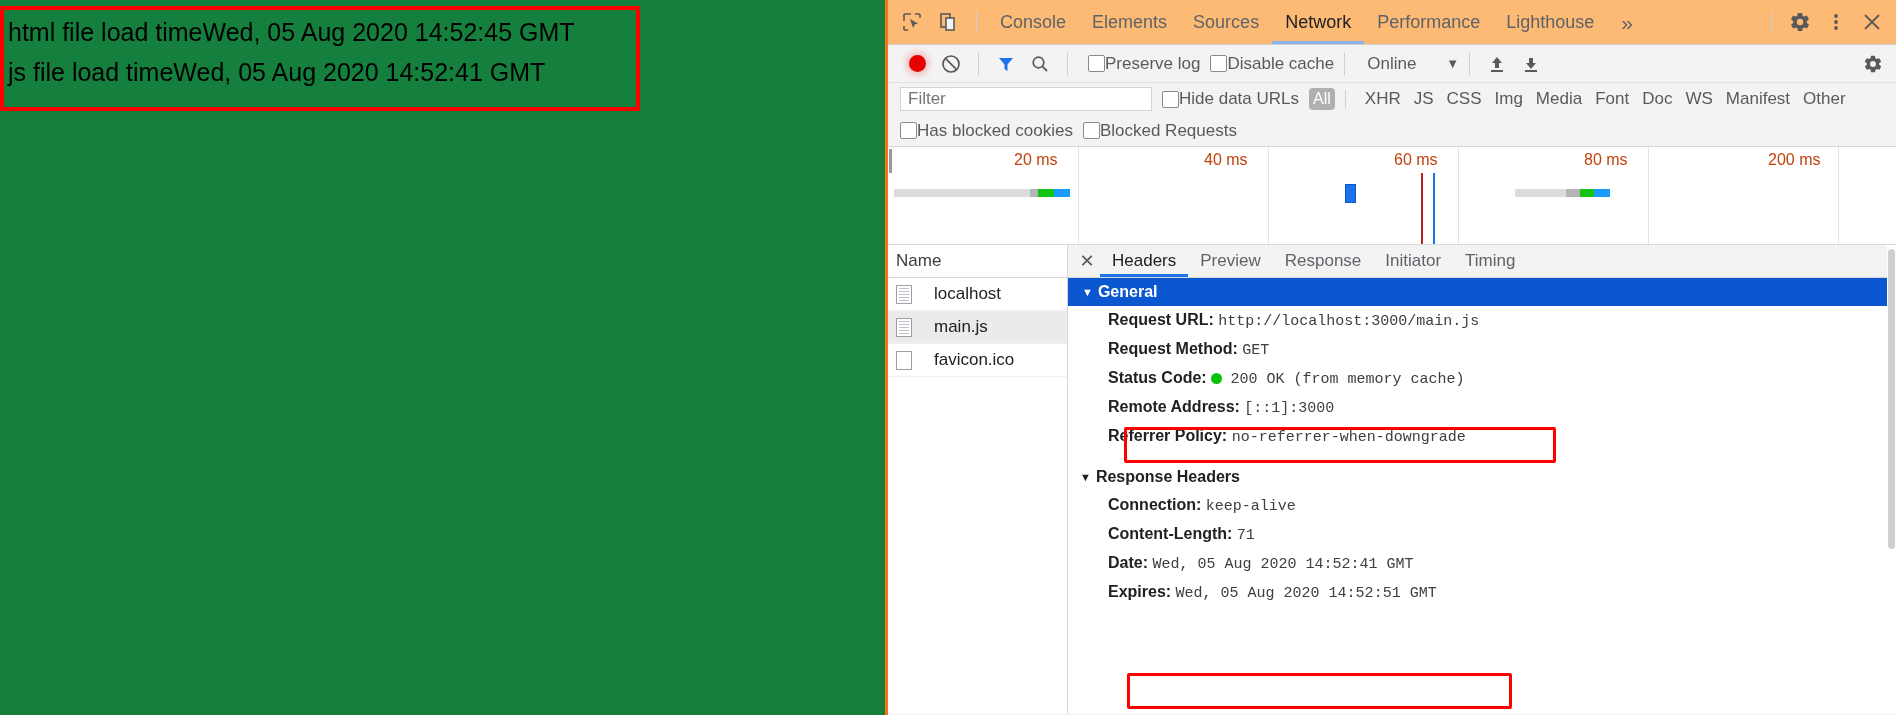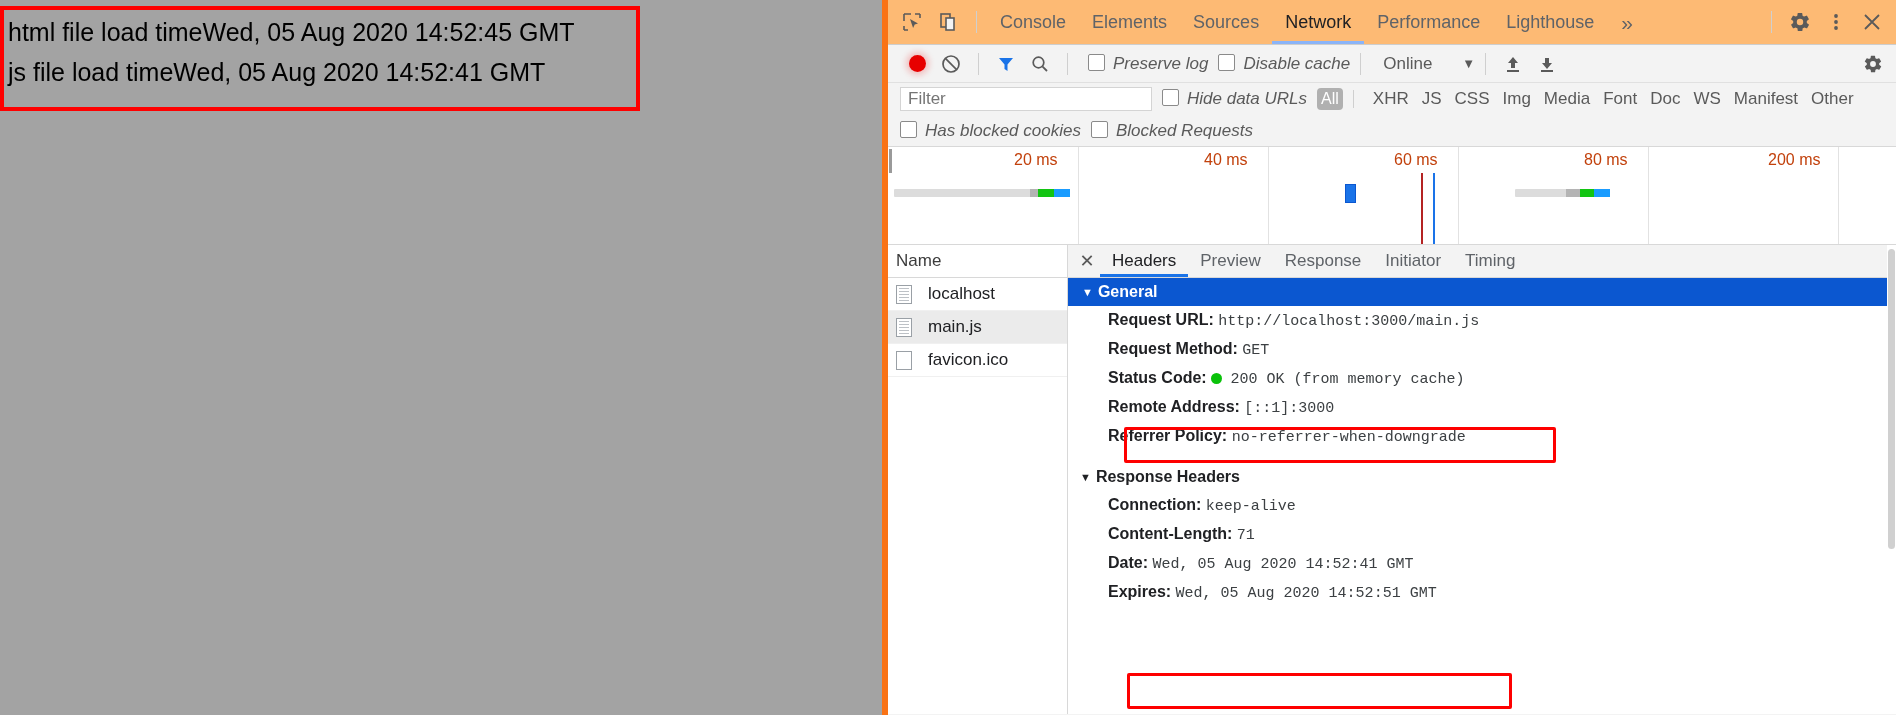--- a/index.html
+++ b/index.html
@@ -7,21 +7,21 @@
     width: 1896px; height: 715px;
     background: #ffffff;
     font-family: "Liberation Sans", sans-serif;
     overflow: hidden;
   }
   #root { position: relative; width: 1896px; height: 715px; background: #fff; }
 
   
   .page-pane {
     position: absolute; left: 0; top: 0; width: 888px; height: 715px;
-    background: #a3a3a3; border-right: 6px solid #f97316; padding-left: 24px;
+    background: #15803d; border-right: 3px solid #f97316; padding-left: 24px;
   }
   .page-annot {
     position: absolute; left: 0px; top: 6px; width: 640px; height: 105px;
     border: 4px solid #fe0000;
     background: transparent;
   }
   .page-lines {
     position: absolute; left: 8px; top: 12px;
     font-size: 25px; line-height: 40px; color: #000; white-space: nowrap;
   }
@@ -63,22 +63,22 @@
     padding-left: 12px; border-bottom: 1px solid #e0e0e0; background: #f3f3f3;
   }
   .rec-dot { width: 17px; height: 17px; border-radius: 50%; background: #e70000;
              box-shadow: 0 0 6px 3px rgba(231,0,0,0.22); }
   .ctl { display: flex; align-items: center; justify-content: center;
          width: 34px; height: 30px; cursor: pointer; }
   .cbox {
     width: 17px; height: 17px; border: 1.7px solid #8a8a8a; border-radius: 2px;
     background: #fff; display: inline-block; flex: none;
   }
-  .cb-label { display: flex; align-items: flex-start; gap: 8px; font-size: 17px;
-              color: #5a5a5a; margin-left: 10px; cursor: pointer; white-space: nowrap; font-style: italic; }
+  .cb-label { display: flex; align-items: center; gap: 0; font-size: 17px;
+              color: #5a5a5a; margin-left: 10px; cursor: pointer; white-space: nowrap; }
   .throttle { font-size: 17px; color: #5a5a5a; margin-left: 12px; cursor: pointer; }
   .caret-dn { margin-left: 30px; font-size: 13px; color: #5a5a5a; cursor: pointer; }
 
   
   .net-filter {
     display: flex; align-items: center; height: 32px;
     padding-left: 12px; background: #f3f3f3;
   }
   .filter-input {
     width: 252px; height: 24px; background: #fff; border: 1px solid #d4d4d4;
@@ -113,21 +113,21 @@
   .ov-line { position: absolute; top: 30px; bottom: 0; width: 2px; }
 
   
   .lower { position: relative; height: 100%; display: flex; }
   .req-list { width: 180px; background: #fff; border-right: 1px solid #d8d8d8; }
   .req-head {
     height: 33px; display: flex; align-items: center; padding-left: 8px;
     font-size: 17px; color: #3c3c3c; border-bottom: 1px solid #d8d8d8; background: #fff;
   }
   .req-row {
-    height: 33px; display: flex; align-items: center; gap: 16px; padding-left: 8px;
+    height: 33px; display: flex; align-items: center; gap: 22px; padding-left: 8px;
     font-size: 17px; color: #202124; border-bottom: 1px solid #f0f0f0; cursor: pointer;
   }
   .req-row.sel { background: #ebebeb; }
   .doc-ico { width: 16px; height: 19px; border: 1px solid #9aa0a6; background: #fff; flex: none;
              position: relative; }
   .doc-ico.lined::before {
     content: ""; position: absolute; left: 2px; top: 2px; right: 2px; bottom: 2px;
     background: repeating-linear-gradient(to bottom, #bdc1c6 0 1px, transparent 1px 3px);
   }
 

